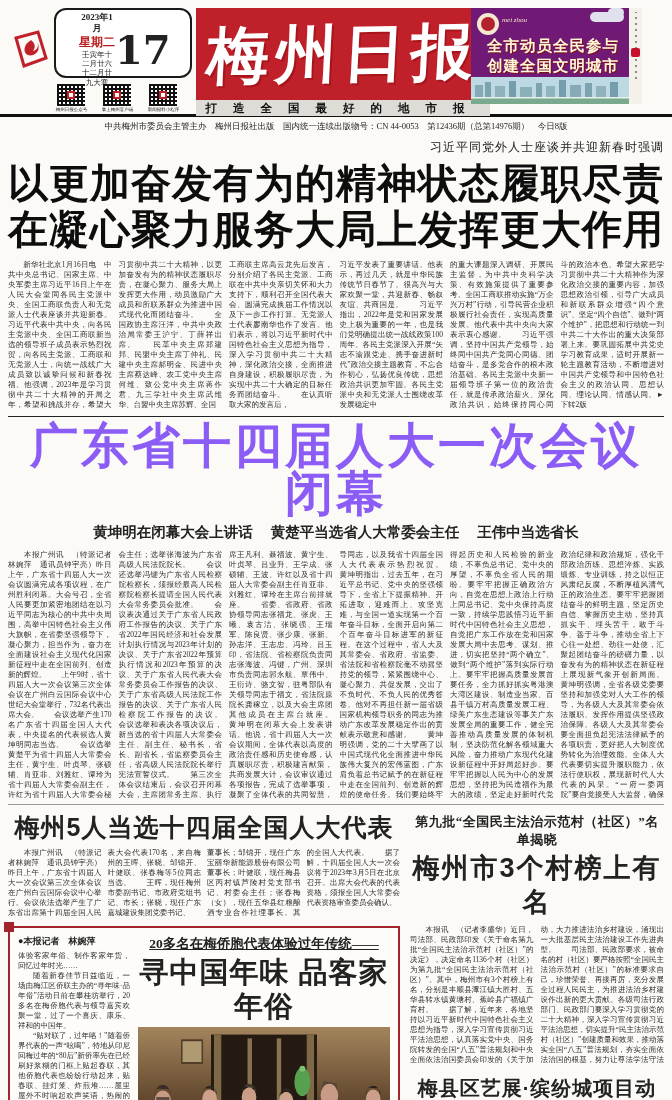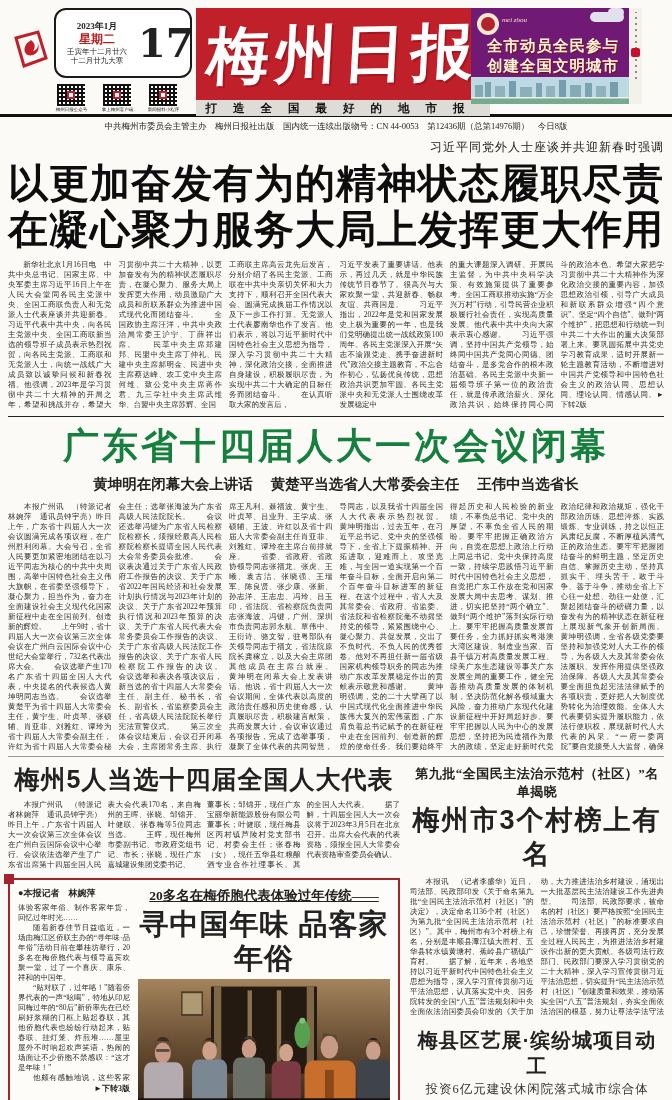--- a/index.html
+++ b/index.html
@@ -2,21 +2,21 @@
 <html><head>
 <meta charset="utf-8">
 <style>
   html,body{margin:0;padding:0;background:#e9e7e2;}
   .page{position:relative;width:672px;height:1100px;margin:0 auto;background:#fbfaf6;
         font-family:"Liberation Serif",serif;color:#222;overflow:hidden;}
   
   .hd{position:relative;height:114px;}
   .mast-logo{position:absolute;left:12px;top:28px;width:36px;height:42px;}
   .datebox{position:absolute;left:54px;top:8px;width:138px;height:70px;border:2px solid #1a1a1a;
-           border-radius:12px;display:grid;grid-template-columns:1fr 52px;align-items:center;padding:2px 0;box-sizing:border-box;background:#fff;}
+           border-radius:12px;display:grid;grid-template-columns:1fr 52px;align-items:center;padding:2px 23px;box-sizing:border-box;background:#fff;}
   .d-left{text-align:center;line-height:1.25;}
   .d-month{font-size:9px;font-weight:bold;}
   .d-week{font-size:12px;font-weight:bold;color:#b91c1c;}
   .d-lunar,.d-term{font-size:7.5px;}
   .d-day{font-family:"DejaVu Serif",serif;font-size:40px;font-weight:bold;text-align:center;line-height:1;}
   .qrrow{position:absolute;left:54px;top:84px;display:flex;gap:12px;}
   .qr{width:34px;text-align:center;}
   .qrimg{width:28px;height:22px;margin:0 auto;position:relative;
      background-image:repeating-linear-gradient(0deg,#111 0 2px,transparent 2px 4px),
                       repeating-linear-gradient(90deg,#111 0 2px,#fff 2px 4px);}
@@ -48,22 +48,22 @@
   .lead{padding:2px 8px 0;}
   .kicker{text-align:right;font-size:12px;font-weight:normal;letter-spacing:1px;margin:2px 0 4px;}
   .lead-h{font-family:"Liberation Sans",sans-serif;font-weight:900;font-size:40px;line-height:46px;
           text-align:center;letter-spacing:1px;color:#0d0d0d;}
   .cols{display:flex;gap:7px;margin-top:8px;}
   .col{flex:1;font-size:7.5px;line-height:10px;text-align:justify;overflow:hidden;color:#2c2c2c;}
   .lead .col{height:150px;}
   .thinrule{height:1px;background:#222;margin:6px 8px 0;}
   
   .gd{padding:4px 8px 0;}
-  .gd-h{font-family:"DejaVu Serif",serif;font-weight:bold;font-size:36px;letter-spacing:3px;
-        color:#15803d;text-align:center;line-height:48px;}
+  .gd-h{font-family:"DejaVu Serif",serif;font-weight:bold;font-size:48px;letter-spacing:3px;
+        color:#8b5cf6;text-align:center;line-height:48px;}
   .gd-sub{display:flex;justify-content:center;gap:18px;font-size:14.5px;font-weight:bold;margin:6px 0 6px;}
   .gd .col{height:248px;}
   
   .bottom{display:flex;gap:10px;padding:6px 8px 0;}
   .bl{width:392px;flex:none;}
   .br{flex:1;min-width:0;position:relative;}
   .npc-h{font-family:"Liberation Sans",sans-serif;font-weight:900;font-size:25px;letter-spacing:1px;
          text-align:center;line-height:32px;}
   .npc-cols{display:flex;gap:6px;margin-top:5px;}
   .npc-cols .col{height:70px;}

